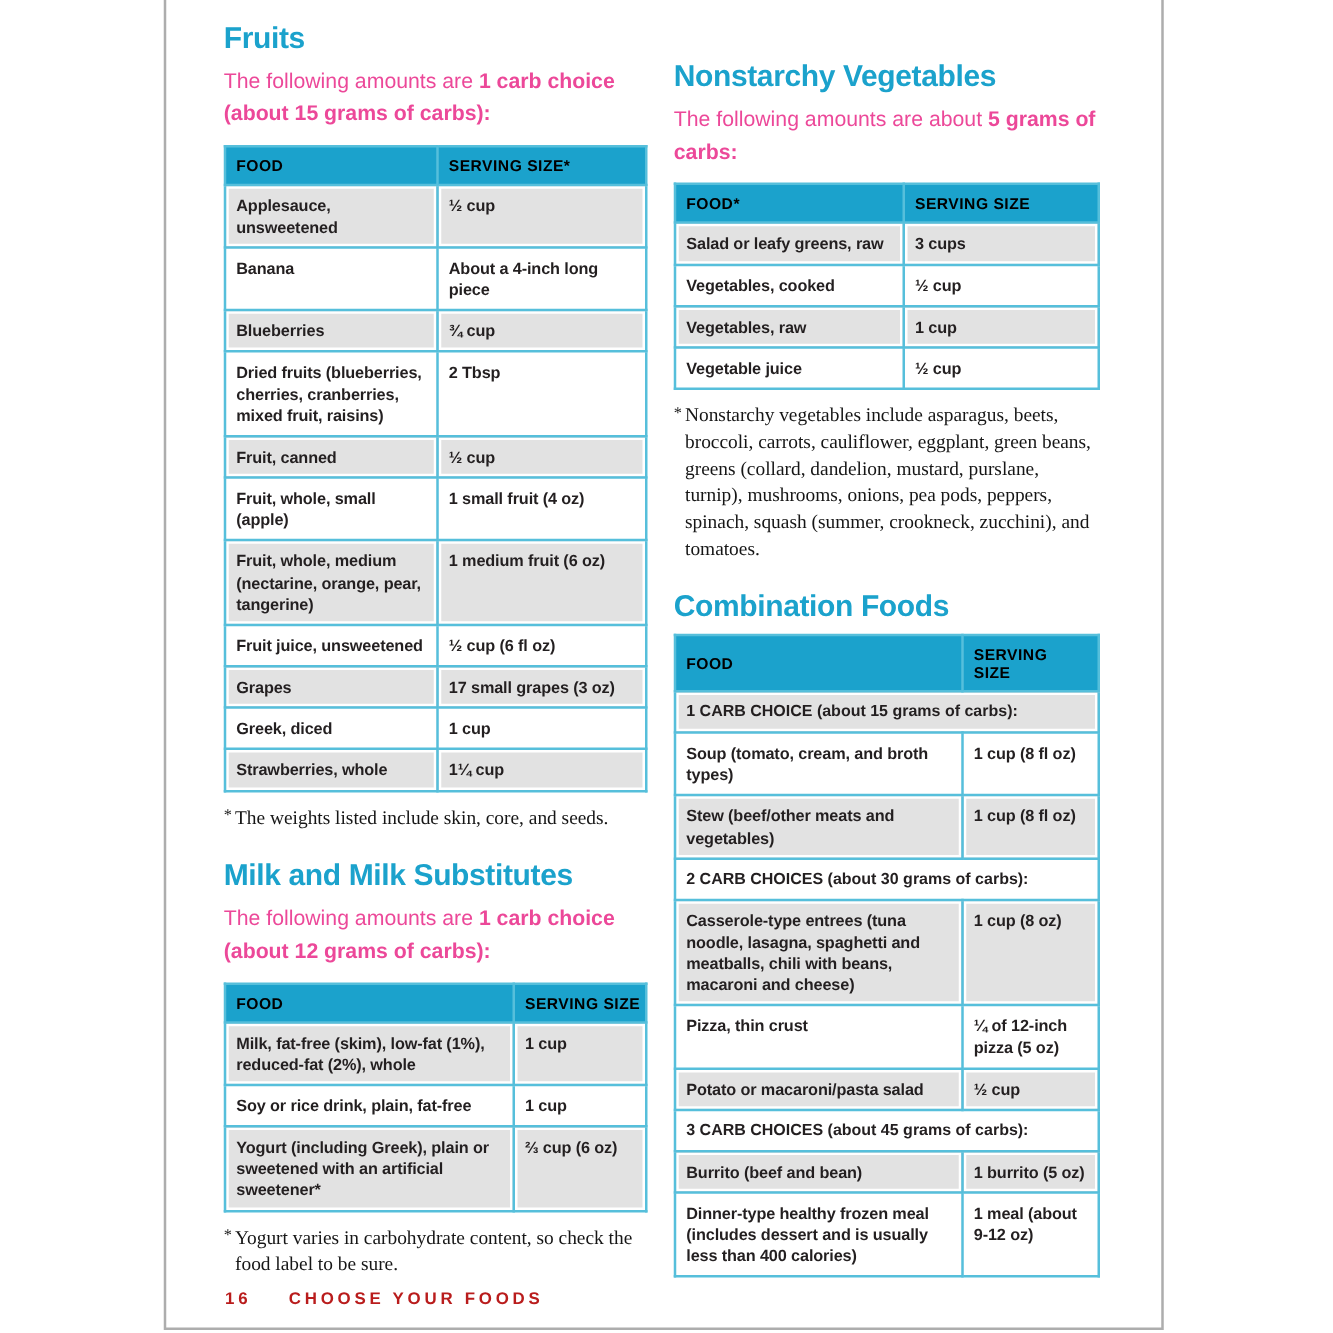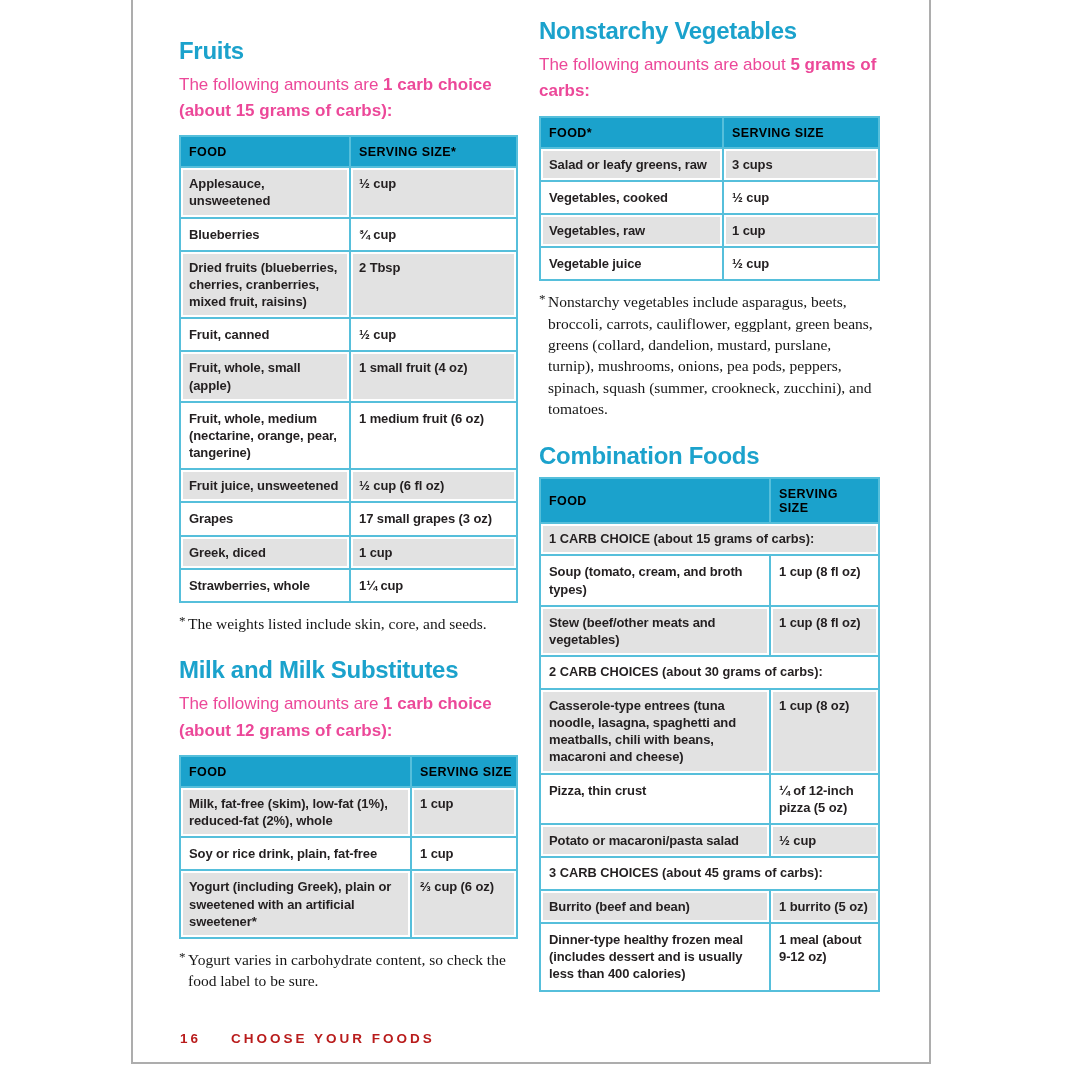--- a/index.html
+++ b/index.html
@@ -64,20 +64,24 @@
                 <th>FOOD</th>
                 <th>SERVING SIZE*</th>
               </tr>
             </thead>
             <tbody>
                 <tr>
                   <td>Applesauce, unsweetened</td>
                   <td>½ cup</td>
                 </tr>
                 <tr>
+                  <td>Banana</td>
+                  <td>About a 4-inch long piece</td>
+                </tr>
+                <tr>
                   <td>Blueberries</td>
                   <td>¾ cup</td>
                 </tr>
                 <tr>
                   <td>Dried fruits (blueberries, cherries, cranberries, mixed fruit, raisins)</td>
                   <td>2 Tbsp</td>
                 </tr>
                 <tr>
                   <td>Fruit, canned</td>
                   <td>½ cup</td>

